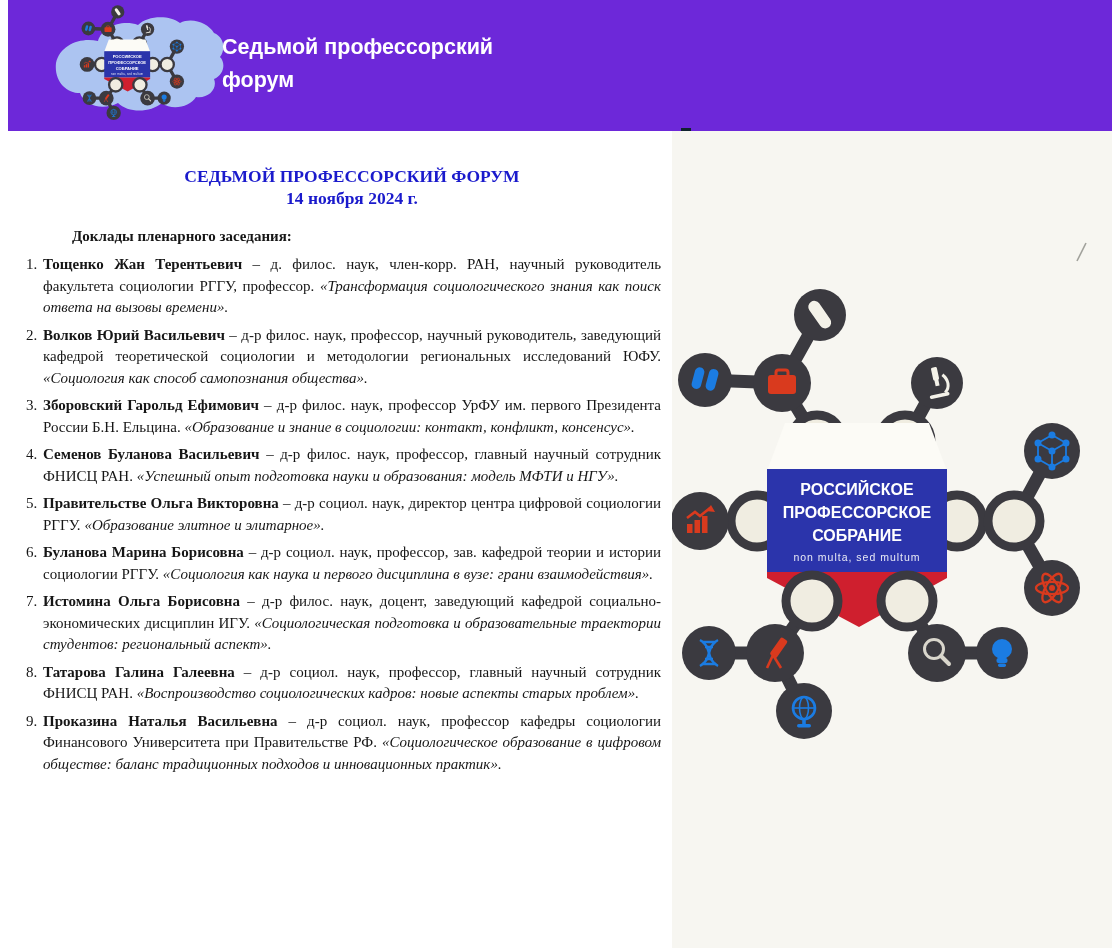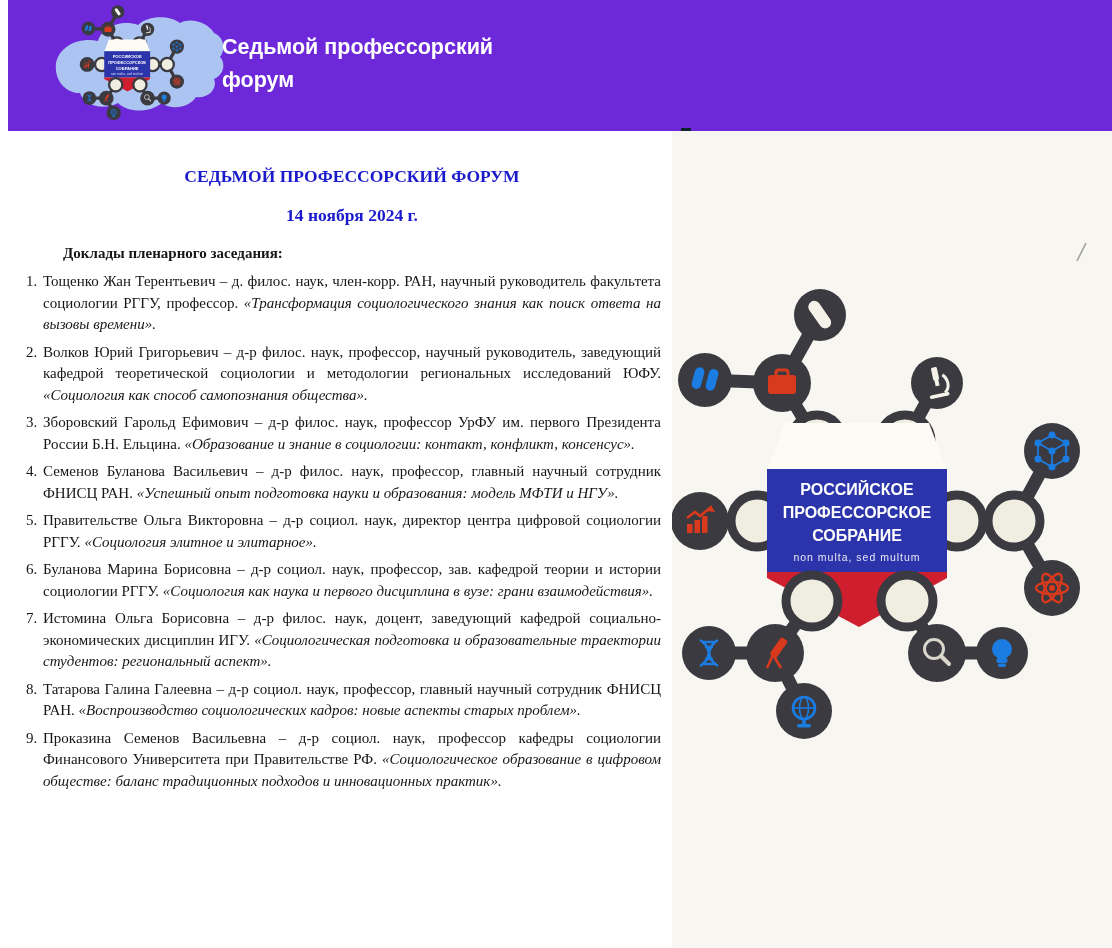--- a/index.html
+++ b/index.html
@@ -13,27 +13,27 @@
                 font-family:"Liberation Sans",sans-serif;font-weight:bold;
                 font-size:21.5px;line-height:33px;white-space:pre-line;}
   .edge-mark{position:absolute;left:681px;top:128px;width:10px;height:6px;background:#10222f;}
 
   
   .doc{position:absolute;left:0;top:131px;width:672px;height:817px;background:#ffffff;color:#161616;}
   .doc-inner{margin:0 11px 0 43px;}
   .doc-title{ text-align:center;font-weight:bold;color:#1a1acc;font-size:17.5px;line-height:22px;}
   .t1{margin-top:34px;}
   .t2{margin-top:14px;}
-  .t3{margin-top:17px;text-align:center;}
-  .section-heading{margin-top:19px;margin-left:20px;font-weight:bold;font-size:15px;}
+  .t3{text-align:center;}
+  .section-heading{margin-top:19px;margin-left:29px;font-weight:bold;font-size:15px;}
   .speakers{margin-top:9px;}
   .speaker{position:relative;text-align:justify;font-size:15px;line-height:21.5px;margin-bottom:6px;}
   .speaker .num{position:absolute;left:-17px;top:0;}
   .speaker i{font-style:italic;}
-  .speaker b{font-weight:normal;}
+  .speaker b{font-weight:bold;}
 
   
   .panel{position:absolute;left:672px;top:131px;width:440px;height:817px;background:#f7f6f1;}
   .panel svg{display:block;}
 
   .shield-text{font-family:"Liberation Sans",sans-serif;font-weight:bold;fill:#ffffff;}
   .shield-motto{font-family:"Liberation Sans",sans-serif;fill:#e8e9f5;}
 </style>
 </head>
 <body>
@@ -200,49 +200,49 @@
     <div class="doc-inner">
       <div class="doc-title t1">СЕДЬМОЙ ПРОФЕССОРСКИЙ ФОРУМ</div>
       <div class="doc-title t3">14 ноября 2024 г.</div>
       <div class="section-heading">Доклады пленарного заседания:</div>
       <div class="speakers">
   <div class="speaker">
     <span class="num">1.</span><b>Тощенко Жан Терентьевич</b><span> – </span><span>д. филос. наук, член-корр. РАН, научный руководитель факультета социологии РГГУ, профессор. </span><i>«Трансформация социологического знания как поиск ответа на вызовы времени».</i>
   </div>
 
   <div class="speaker">
-    <span class="num">2.</span><b>Волков Юрий Григорьевич</b><span> – </span><span>д-р филос. наук, профессор, научный руководитель, заведующий кафедрой теоретической социологии и методологии региональных исследований ЮФУ. </span><i>«Социология как способ самопознания общества».</i>
+    <span class="num">2.</span><b>Волков Юрий Васильевич</b><span> – </span><span>д-р филос. наук, профессор, научный руководитель, заведующий кафедрой теоретической социологии и методологии региональных исследований ЮФУ. </span><i>«Социология как способ самопознания общества».</i>
   </div>
 
   <div class="speaker">
     <span class="num">3.</span><b>Зборовский Гарольд Ефимович</b><span> – </span><span>д-р филос. наук, профессор УрФУ им. первого Президента России Б.Н. Ельцина. </span><i>«Образование и знание в социологии: контакт, конфликт, консенсус».</i>
   </div>
 
   <div class="speaker">
     <span class="num">4.</span><b>Семенов Буланова Васильевич</b><span> – </span><span>д-р филос. наук, профессор, главный научный сотрудник ФНИСЦ РАН. </span><i>«Успешный опыт подготовка науки и образования: модель МФТИ и НГУ».</i>
   </div>
 
   <div class="speaker">
-    <span class="num">5.</span><b>Правительстве Ольга Викторовна</b><span> – </span><span>д-р социол. наук, директор центра цифровой социологии РГГУ. </span><i>«Социология элитное и элитарное».</i>
+    <span class="num">5.</span><b>Правительстве Ольга Викторовна</b><span> – </span><span>д-р социол. наук, директор центра цифровой социологии РГГУ. </span><i>«Образование элитное и элитарное».</i>
   </div>
 
   <div class="speaker">
     <span class="num">6.</span><b>Буланова Марина Борисовна</b><span> – </span><span>д-р социол. наук, профессор, зав. кафедрой теории и истории социологии РГГУ. </span><i>«Социология как наука и первого дисциплина в вузе: грани взаимодействия».</i>
   </div>
 
   <div class="speaker">
     <span class="num">7.</span><b>Истомина Ольга Борисовна</b><span> – </span><span>д-р филос. наук, доцент, заведующий кафедрой социально-экономических дисциплин ИГУ. </span><i>«Социологическая подготовка и образовательные траектории студентов: региональный аспект».</i>
   </div>
 
   <div class="speaker">
     <span class="num">8.</span><b>Татарова Галина Галеевна</b><span> – </span><span>д-р социол. наук, профессор, главный научный сотрудник ФНИСЦ РАН. </span><i>«Воспроизводство социологических кадров: новые аспекты старых проблем».</i>
   </div>
 
   <div class="speaker">
-    <span class="num">9.</span><b>Проказина Семенов Васильевна</b><span> – </span><span>д-р социол. наук, профессор кафедры социологии Финансового Университета при Правительстве РФ. </span><i>«Социологическое образование в цифровом обществе: баланс традиционных подходов и инновационных практик».</i>
+    <span class="num">9.</span><b>Проказина Наталья Васильевна</b><span> – </span><span>д-р социол. наук, профессор кафедры социологии Финансового Университета при Правительстве РФ. </span><i>«Социологическое образование в цифровом обществе: баланс традиционных подходов и инновационных практик».</i>
   </div>
 </div>
     </div>
   </div>
 
   <div class="panel">
     <svg width="440" height="817" viewBox="0 0 440 817">
       <use href="#mol"></use>
       <line x1="405" y1="130" x2="414" y2="112" stroke="#a2a29c" stroke-width="1.6"></line>
     </svg>

